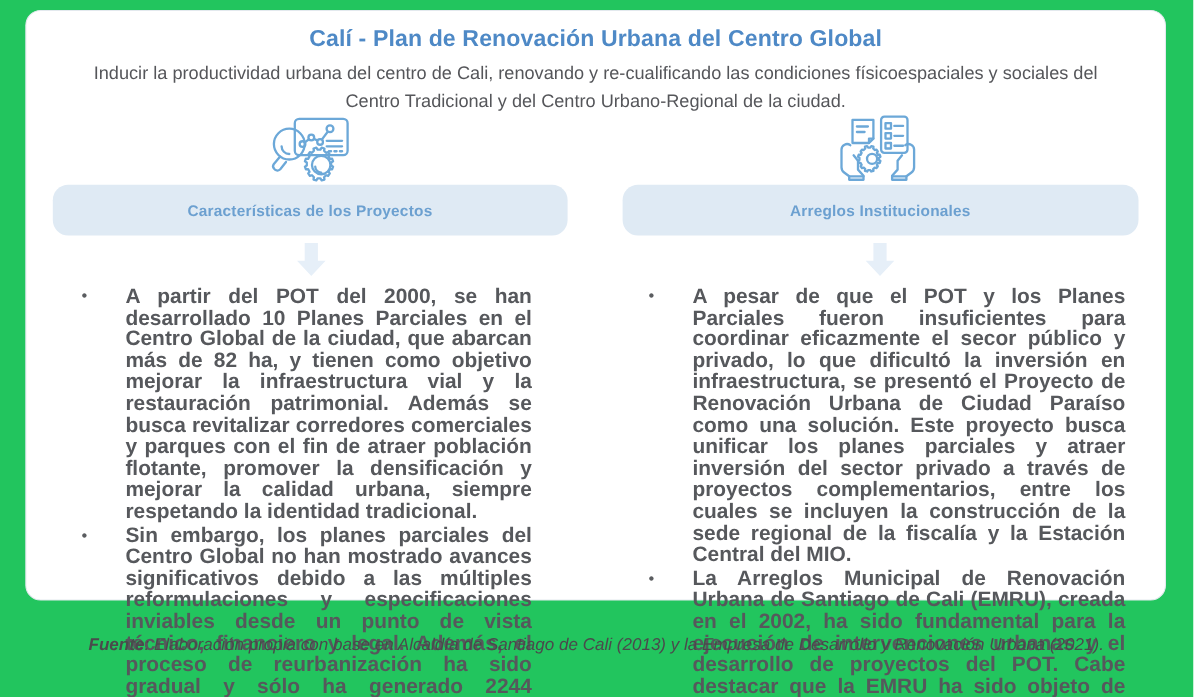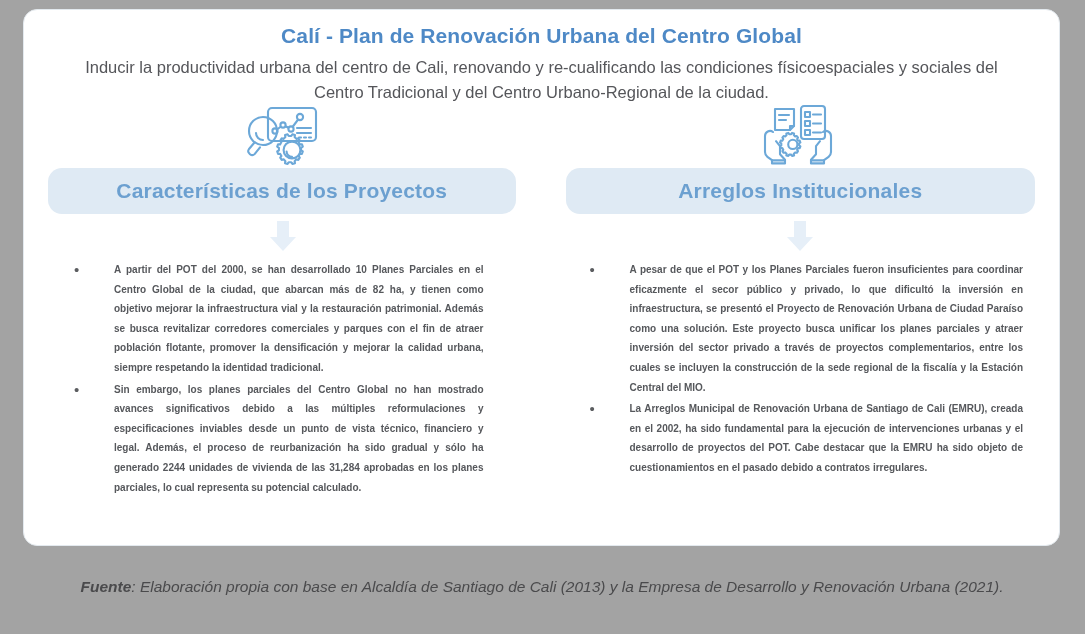--- a/index.html
+++ b/index.html
@@ -11,21 +11,21 @@
     height: 634px;
     background: #ffffff;
     font-family: "Liberation Sans", sans-serif;
     overflow: hidden;
   }
 
   .page {
     position: relative;
     width: 1085px;
     height: 634px;
-    background: #a3a3a3;
+    background: #22c55e;
   }
 
   
   .card {
     position: absolute;
     left: 23px;
     top: 9px;
     width: 1037px;
     height: 537px;
     box-sizing: border-box;
@@ -100,21 +100,21 @@
     border-radius: 14px 14px 14px 14px;
     flex: 1;
   }
   .col-right .pill {
     margin-left: 24px;
     margin-right: 24px;
     border-radius: 14px;
     flex: 1;
   }
   .pill-label {
-    font-size: 21px;
+    font-size: 14px;
     font-weight: bold;
     color: #6ca0d0;
     letter-spacing: 0.2px;
   }
 
   
   .arrow-wrap {
     height: 44px;
     display: flex;
     align-items: center;
@@ -145,21 +145,21 @@
     flex: 0 0 46px;
     font-size: 15px;
     line-height: 19.6px;
     color: #5b5d60;
     text-align: left;
     padding-left: 6px;
     box-sizing: border-box;
   }
   .bullet-text {
     flex: 1;
-    font-size: 10px;
+    font-size: 19px;
     font-weight: bold;
     line-height: 19.6px;
     color: #56585c;
     text-align: justify;
     text-justify: inter-word;
     hyphens: none;
   }
 
   
   .footer {

